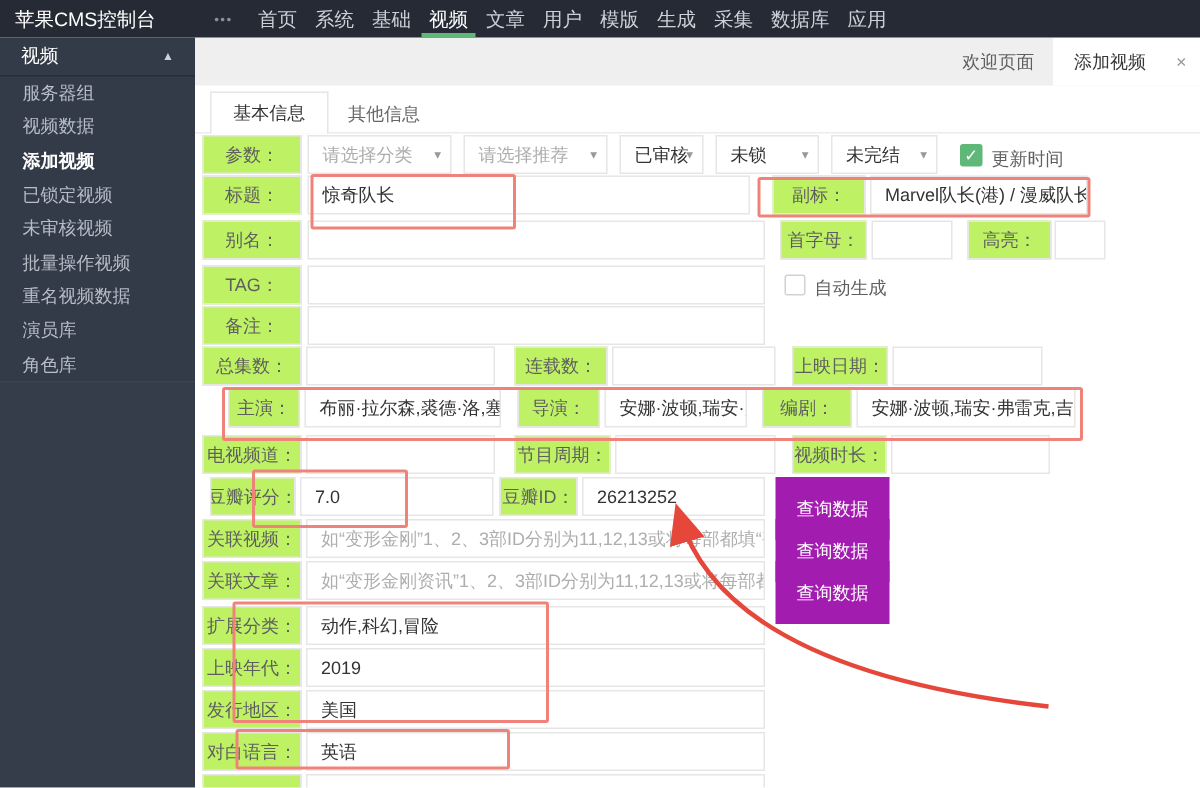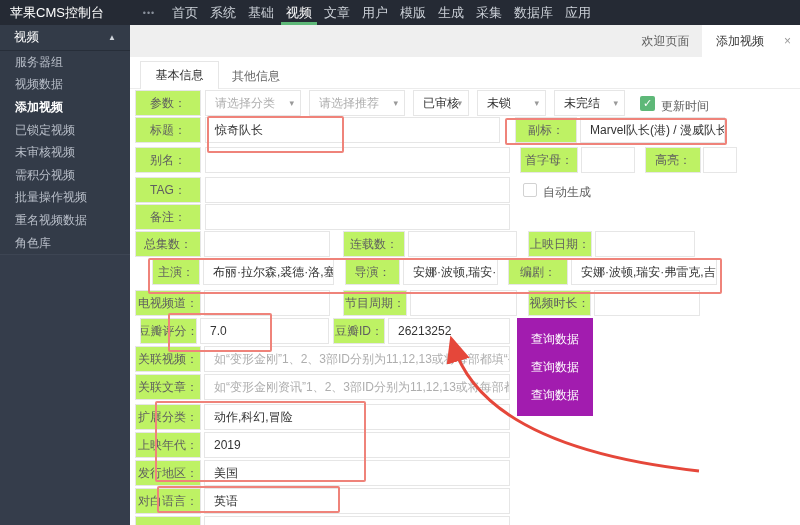--- a/index.html
+++ b/index.html
@@ -98,23 +98,23 @@
   <div class="side-head">
     <span>视频</span>
     <span class="grow"></span>
     <span class="up">▲</span>
   </div>
   <div class="side-item">服务器组</div>
   <div class="side-item">视频数据</div>
   <div class="side-item active">添加视频</div>
   <div class="side-item">已锁定视频</div>
   <div class="side-item">未审核视频</div>
-  <div class="side-item">需积分视频</div>
   <div class="side-item">批量操作视频</div>
   <div class="side-item">重名视频数据</div>
+  <div class="side-item">演员库</div>
   <div class="side-item">角色库</div>
   <div class="side-fill"></div>
 </div>
 
 <div class="tabstrip">
   <div class="tab-welcome">欢迎页面</div>
   <div class="tab-active">
     <span>添加视频</span>
     <span class="grow"></span>
     <span class="tab-x">×</span>

